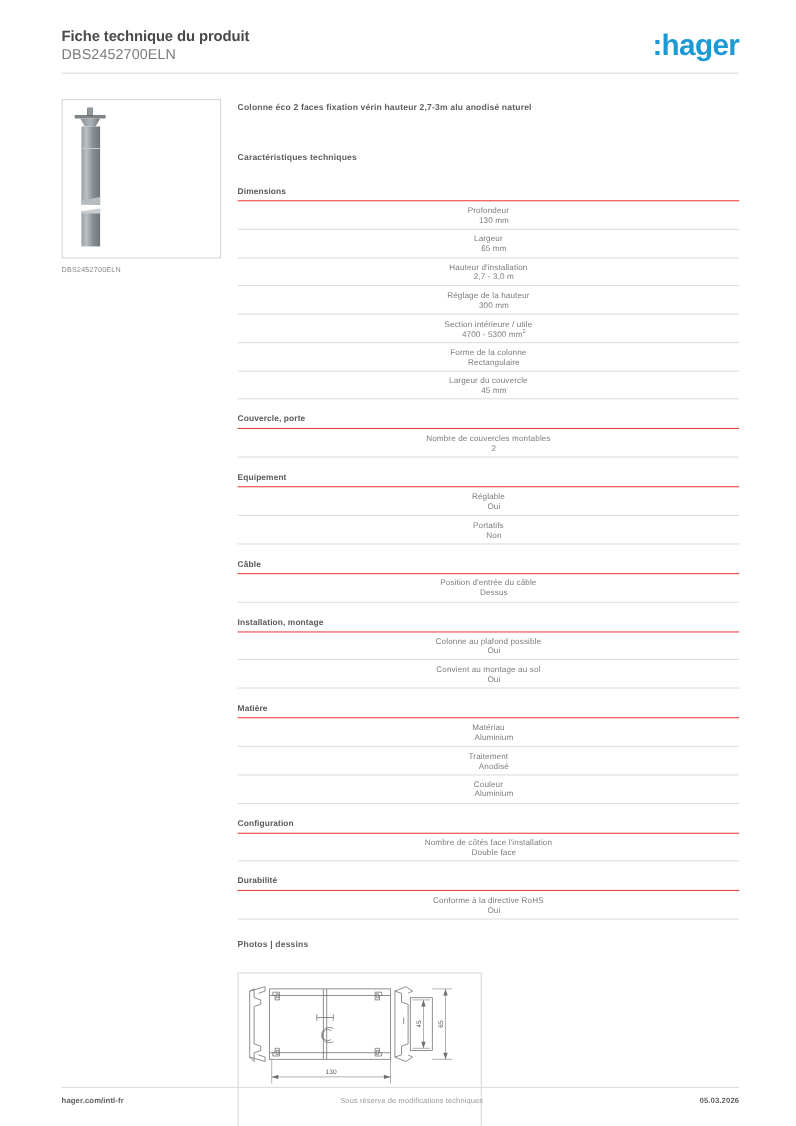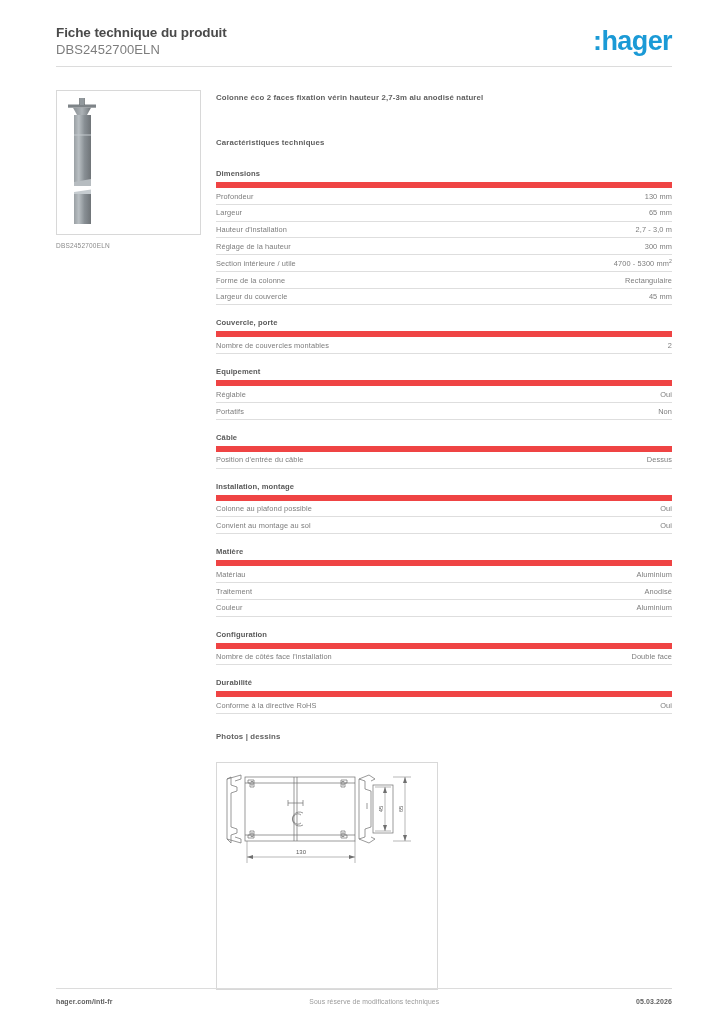--- a/index.html
+++ b/index.html
@@ -89,30 +89,31 @@
     margin-bottom: 22px;
   }
 
   .section { margin-bottom: 13px; }
   .section-title {
     font-size: 7.6px;
     font-weight: bold;
     color: #5a5a5a;
     letter-spacing: 0.1px;
     padding-bottom: 4px;
-    border-bottom: 6px solid #ef4444;
+    border-bottom: 1px solid #ef4444;
   }
   .row {
     display: flex;
     justify-content: space-between;
-    align-items: flex-end;
+    align-items: center;
     border-bottom: 1px solid #dedede;
     padding: 3.6px 0 3.2px 0;
     font-size: 7.4px;
     letter-spacing: 0.1px;
+    flex-direction: column;
   }
   .row-label { color: #7c7c7c; white-space: nowrap; }
   .row-value { color: #7c7c7c; text-align: right; white-space: nowrap; padding-left: 10px; }
   .row-value sup { font-size: 5.2px; vertical-align: super; line-height: 0; }
 
   
   .drawings-title {
     font-size: 7.8px;
     font-weight: bold;
     color: #5f5f5f;

